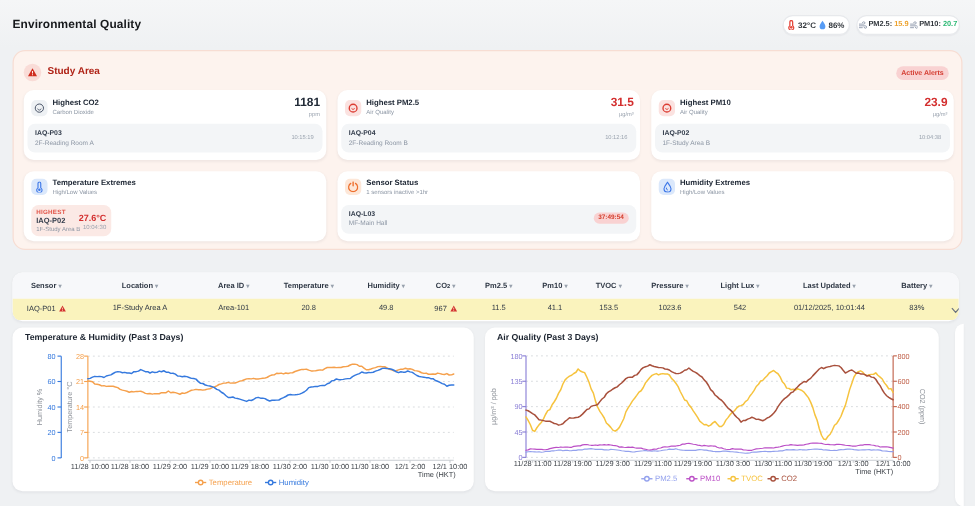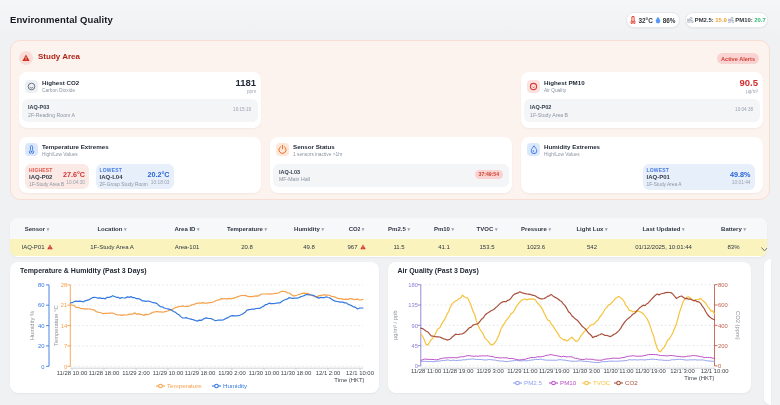--- a/index.html
+++ b/index.html
@@ -95,30 +95,47 @@
   <div class="ac-title" style="top:7px;">Highest CO2</div>
   <div class="ac-sub" style="top:16px;">Carbon Dioxide</div>
   <div class="ac-val" style="top:5px;">1181</div>
   <div class="ac-unit" style="top:17px;">ppm</div>
   <div class="subrow" style="top:27px; height:23px;">
     <div class="sr-name">IAQ-P03</div>
     <div class="sr-loc">2F-Reading Room A</div>
     <div class="sr-time">10:15:19</div>
   </div>
 </div>
+<div class="acard" style="left:259px; top:31px; height:56px;">
+  <div class="icon-sq" style="top:8px; background:#fbe2e0">
+        <svg width="9" height="9" viewBox="0 0 9 9">
+          <circle cx="4.5" cy="4.5" r="3.1" fill="none" stroke="#dc3d33" stroke-width="1.1"></circle>
+          <path d="M3.4 5 a1.3 1.3 0 0 0 2.2 0" fill="none" stroke="#dc3d33" stroke-width="0.8" stroke-linecap="round"></path>
+        </svg>
+      </div>
+  <div class="ac-title" style="top:7px;">Highest PM2.5</div>
+  <div class="ac-sub" style="top:16px;">Air Quality</div>
+  <div class="ac-val red" style="top:5px;">31.5</div>
+  <div class="ac-unit" style="top:17px;">µg/m³</div>
+  <div class="subrow" style="top:27px; height:23px;">
+    <div class="sr-name">IAQ-P04</div>
+    <div class="sr-loc">2F-Reading Room B</div>
+    <div class="sr-time">10:12:16</div>
+  </div>
+</div>
 <div class="acard" style="left:510px; top:31px; height:56px;">
   <div class="icon-sq" style="top:8px; background:#fbe2e0">
         <svg width="9" height="9" viewBox="0 0 9 9">
           <circle cx="4.5" cy="4.5" r="3.1" fill="none" stroke="#dc3d33" stroke-width="1.1"></circle>
           <path d="M3.4 5 a1.3 1.3 0 0 0 2.2 0" fill="none" stroke="#dc3d33" stroke-width="0.8" stroke-linecap="round"></path>
         </svg>
       </div>
   <div class="ac-title" style="top:7px;">Highest PM10</div>
   <div class="ac-sub" style="top:16px;">Air Quality</div>
-  <div class="ac-val red" style="top:5px;">90.5</div>
+  <div class="ac-val red" style="top:5px;">23.9</div>
   <div class="ac-unit" style="top:17px;">µg/m³</div>
   <div class="subrow" style="top:27px; height:23px;">
     <div class="sr-name">IAQ-P02</div>
     <div class="sr-loc">1F-Study Area B</div>
     <div class="sr-time">10:04:38</div>
   </div>
 </div>
 <div class="acard" style="left:8px; top:95.5px; height:56.5px;">
   <div class="icon-sq" style="top:6px; background:#dbe8fb;">
         <svg width="7" height="9" viewBox="0 0 7 9">
@@ -128,27 +145,20 @@
       </div>
   <div class="ac-title" style="top:6px;">Temperature Extremes</div>
   <div class="ac-sub" style="top:15px;">High/Low Values</div>
   <div class="hl hot" style="left:6px; width:64px; height:25px;">
     <div class="lbl">HIGHEST</div>
         <div class="nm">IAQ-P02</div>
         <div class="lc">1F-Study Area B</div>
     <div class="vl">27.6°C</div>
         <div class="tm">10:04:30</div>
   </div>
-  <div class="hl cold" style="left:76.5px; width:78px; height:25px;">
-    <div class="lbl">LOWEST</div>
-        <div class="nm">IAQ-L04</div>
-        <div class="lc">2F-Group Study Room</div>
-    <div class="vl">20.2°C</div>
-        <div class="tm">10:18:03</div>
-  </div>
 </div>
 <div class="acard" style="left:259px; top:95.5px; height:56.5px;">
   <div class="icon-sq" style="top:6px; background:#fde7d8;">
         <svg width="9" height="9" viewBox="0 0 9 9">
           <path d="M2.6 1.7 a3.6 3.6 0 1 0 3.8 0" fill="none" stroke="#ee6f2d" stroke-width="1.0" stroke-linecap="round"></path>
           <line x1="4.5" y1="0.6" x2="4.5" y2="3.6" stroke="#ee6f2d" stroke-width="1.1" stroke-linecap="round"></line>
         </svg>
       </div>
   <div class="ac-title" style="top:6px;">Sensor Status</div>
   <div class="ac-sub" style="top:15px;">1 sensors inactive &gt;1hr</div>
@@ -160,27 +170,20 @@
 </div>
 <div class="acard" style="left:510px; top:95.5px; height:56.5px;">
   <div class="icon-sq" style="top:6px; background:#dbe8fb;">
         <svg width="8" height="9" viewBox="0 0 8 9">
           <path d="M4 0.8 C5.4 2.8 6.8 4.4 6.8 5.9 a2.8 2.8 0 0 1 -5.6 0 C1.2 4.4 2.6 2.8 4 0.8 Z" fill="none" stroke="#3b76e8" stroke-width="0.9"></path>
           <path d="M3 5.4 a1.4 1.4 0 0 0 1 1.6" fill="none" stroke="#3b76e8" stroke-width="0.8" stroke-linecap="round"></path>
         </svg>
       </div>
   <div class="ac-title" style="top:6px;">Humidity Extremes</div>
   <div class="ac-sub" style="top:15px;">High/Low Values</div>
-  <div class="hl cold" style="left:121.5px; width:112px; height:26px;">
-    <div class="lbl">LOWEST</div>
-        <div class="nm">IAQ-P01</div>
-        <div class="lc">1F-Study Area A</div>
-    <div class="vl">49.8%</div>
-        <div class="tm">10:01:44</div>
-  </div>
 </div>
 </div>
 
 <div class="tbl">
   <div class="thead">
       <div class="th" style="width:54px">Sensor <span class="sort">▾</span></div>
       <div class="th" style="width:96px">Location <span class="sort">▾</span></div>
       <div class="th" style="width:54px">Area ID <span class="sort">▾</span></div>
       <div class="th" style="width:66px">Temperature <span class="sort">▾</span></div>
       <div class="th" style="width:58px">Humidity <span class="sort">▾</span></div>

